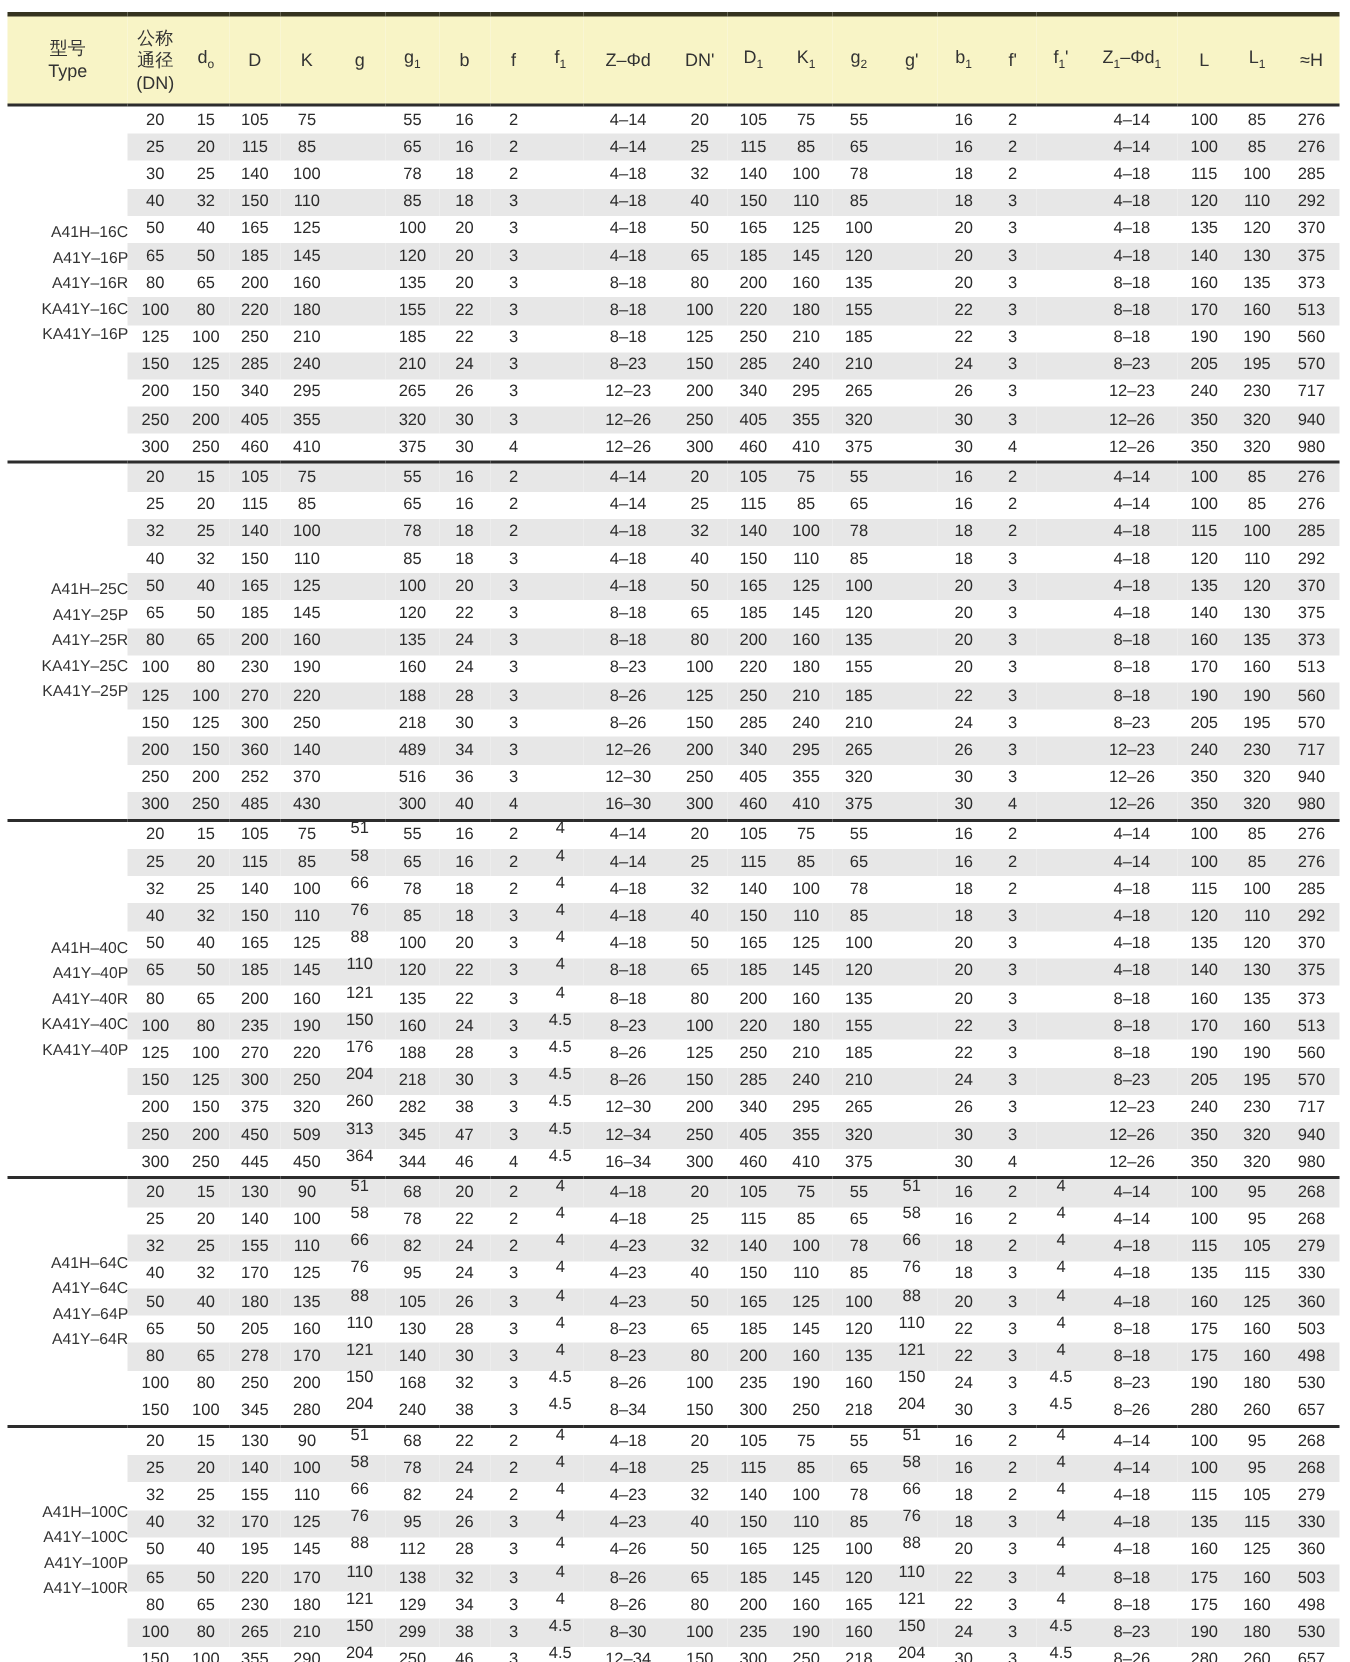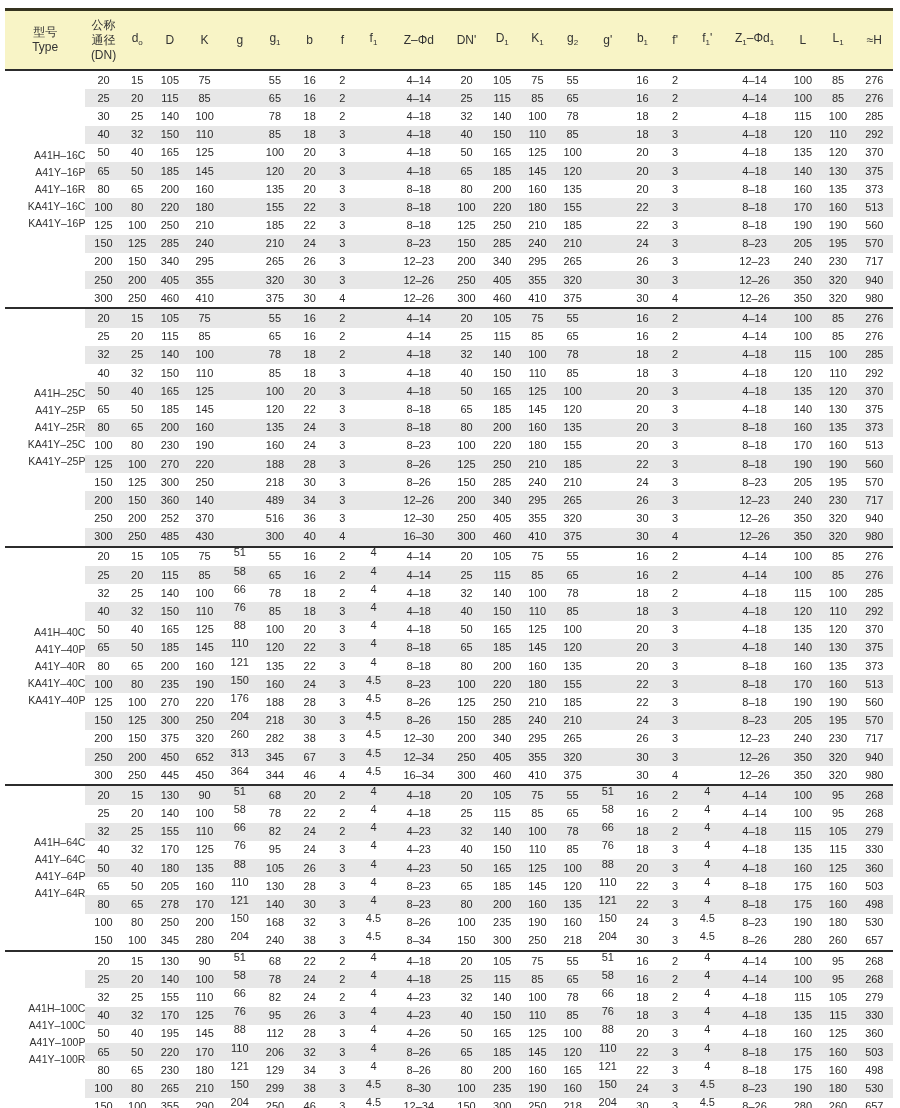--- a/index.html
+++ b/index.html
@@ -1021,24 +1021,24 @@
           <td class="raised"><span></span></td>
           <td>12–23</td>
           <td>240</td>
           <td>230</td>
           <td>717</td>
         </tr>
         <tr>
           <td class="shade">250</td>
           <td class="shade">200</td>
           <td class="shade">450</td>
-          <td class="shade">652</td>
+          <td class="shade">509</td>
           <td class="shade raised"><span>313</span></td>
           <td class="shade">345</td>
-          <td class="shade">67</td>
+          <td class="shade">47</td>
           <td class="shade">3</td>
           <td class="shade raised"><span>4.5</span></td>
           <td class="shade">12–34</td>
           <td class="shade">250</td>
           <td class="shade">405</td>
           <td class="shade">355</td>
           <td class="shade">320</td>
           <td class="shade raised"><span></span></td>
           <td class="shade">30</td>
           <td class="shade">3</td>
@@ -1423,21 +1423,21 @@
           <td>160</td>
           <td>125</td>
           <td>360</td>
         </tr>
         <tr>
           <td class="shade">65</td>
           <td class="shade">50</td>
           <td class="shade">220</td>
           <td class="shade">170</td>
           <td class="shade raised"><span>110</span></td>
-          <td class="shade">206</td>
+          <td class="shade">138</td>
           <td class="shade">32</td>
           <td class="shade">3</td>
           <td class="shade raised"><span>4</span></td>
           <td class="shade">8–26</td>
           <td class="shade">65</td>
           <td class="shade">185</td>
           <td class="shade">145</td>
           <td class="shade">120</td>
           <td class="shade raised"><span>110</span></td>
           <td class="shade">22</td>

